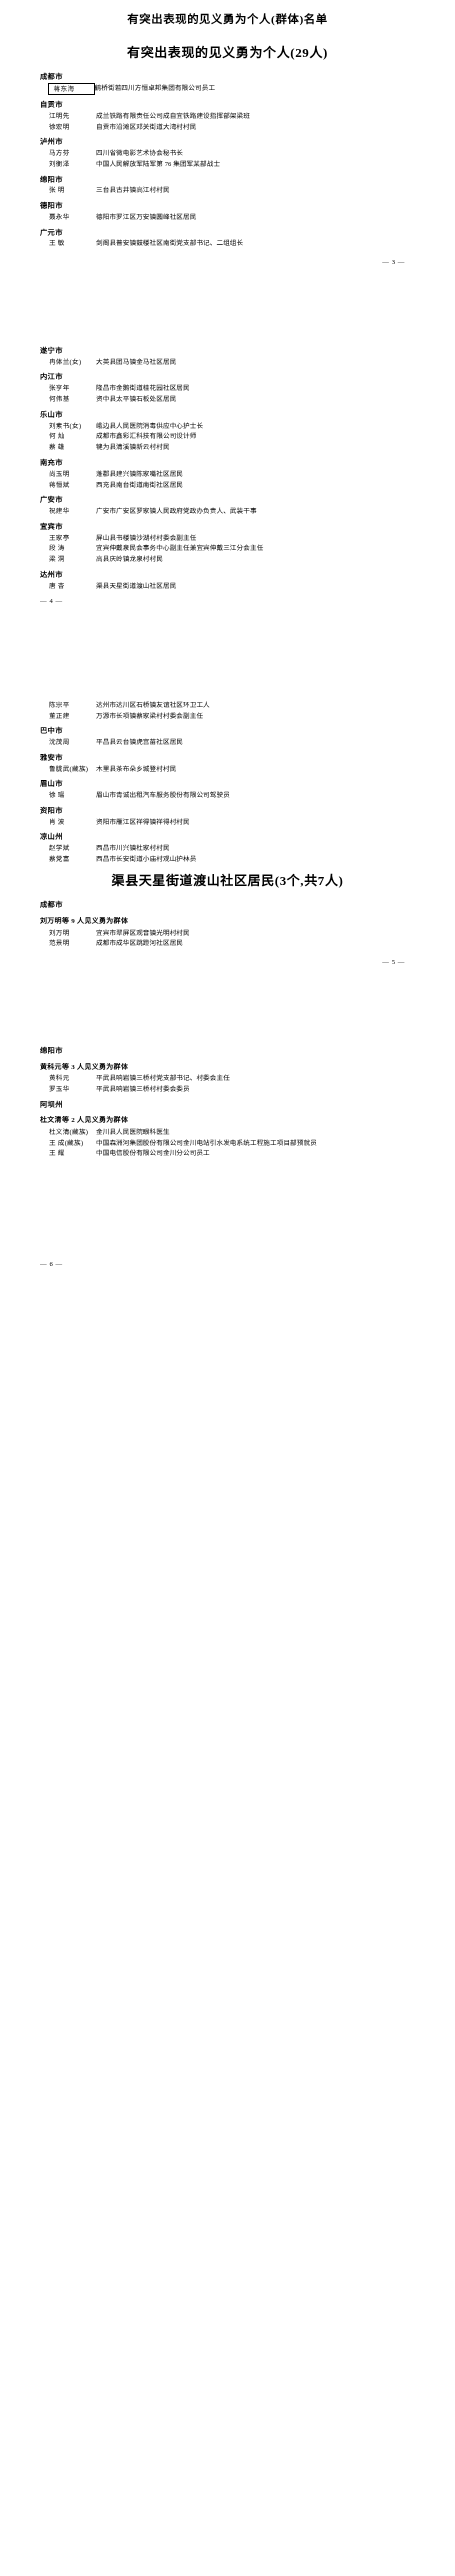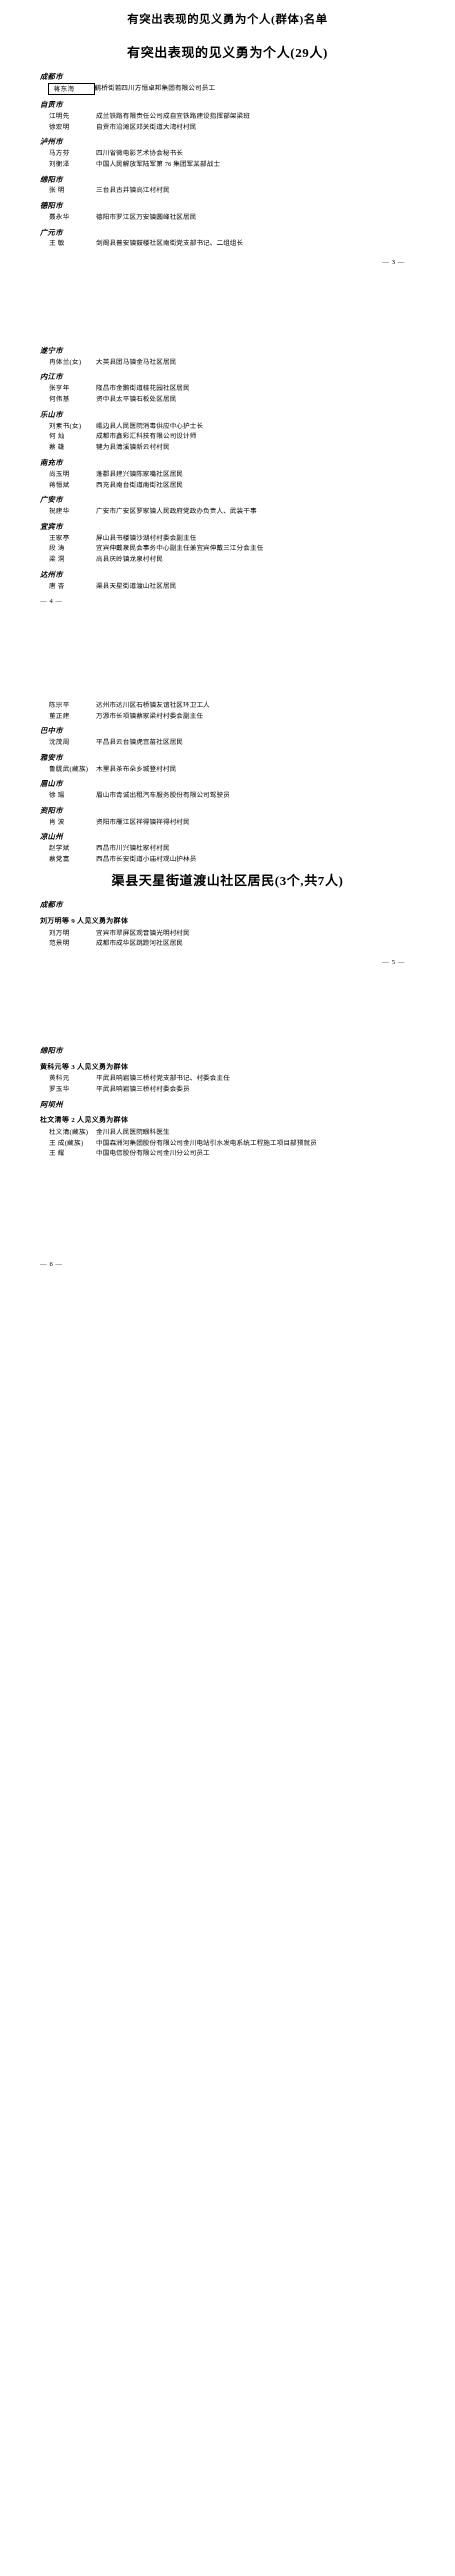--- a/index.html
+++ b/index.html
@@ -39,21 +39,20 @@
     font-size: 13px;
     font-weight: bold;
     letter-spacing: 0.6px;
     margin: 6.3px 0 10px 0;
   }
   .city {
     font-size: 7.3px;
     font-weight: bold;
     margin: 4.4px 0 1.9px 0;
     letter-spacing: 0.3px;
-    font-style: italic;
   }
   .sub-head {
     font-size: 7px;
     font-weight: bold;
     margin: 5.7px 0 2.5px 0;
     letter-spacing: 0.3px;
   }
   .row {
     display: flex;
     align-items: flex-start;

